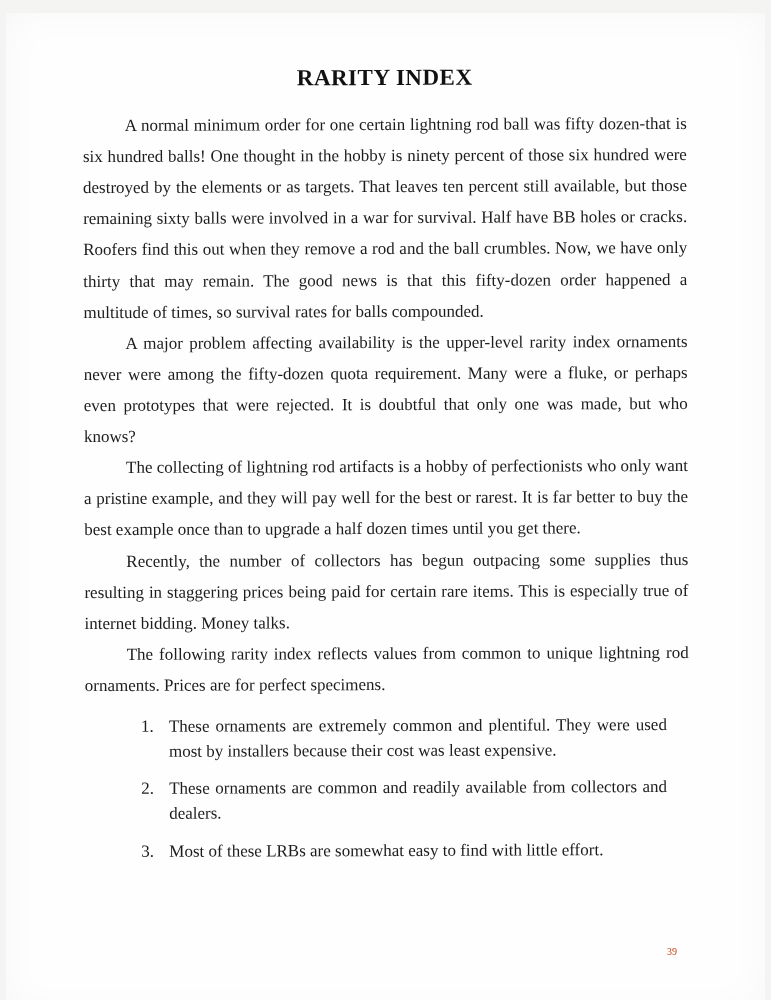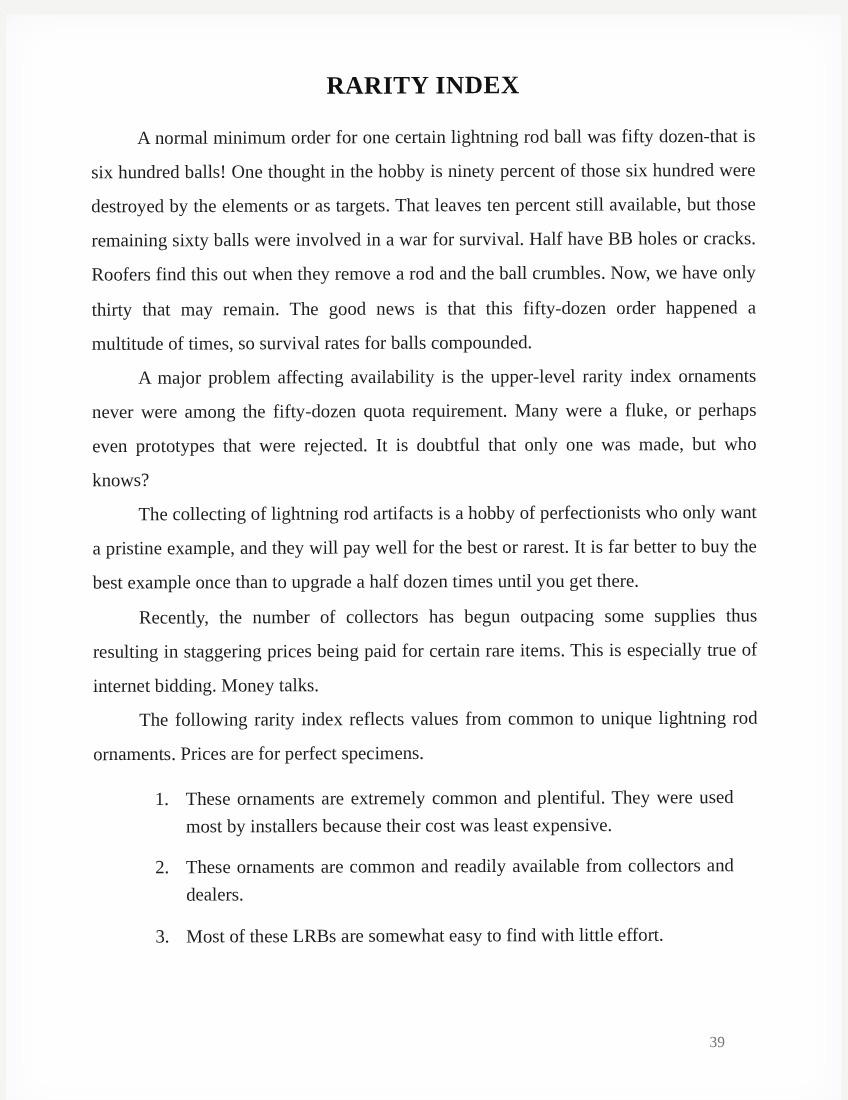--- a/index.html
+++ b/index.html
@@ -60,24 +60,24 @@
     padding-left: 26px;
     box-sizing: content-box;
   }
   .rarity-list .item-text {
     flex: 1;
     text-align: justify;
     padding-right: 22px;
   }
   .page-number {
     position: absolute;
-    right: 106px;
+    right: 88px;
     bottom: 56px;
-    font-size: 14px;
-    color: #737373;
+    font-size: 10px;
+    color: #c2410c;
   }
 </style>
 </head>
 <body>
 
 <div class="scan-page">
   <div class="content">
 
     <h1 class="doc-title">RARITY INDEX</h1>
 

